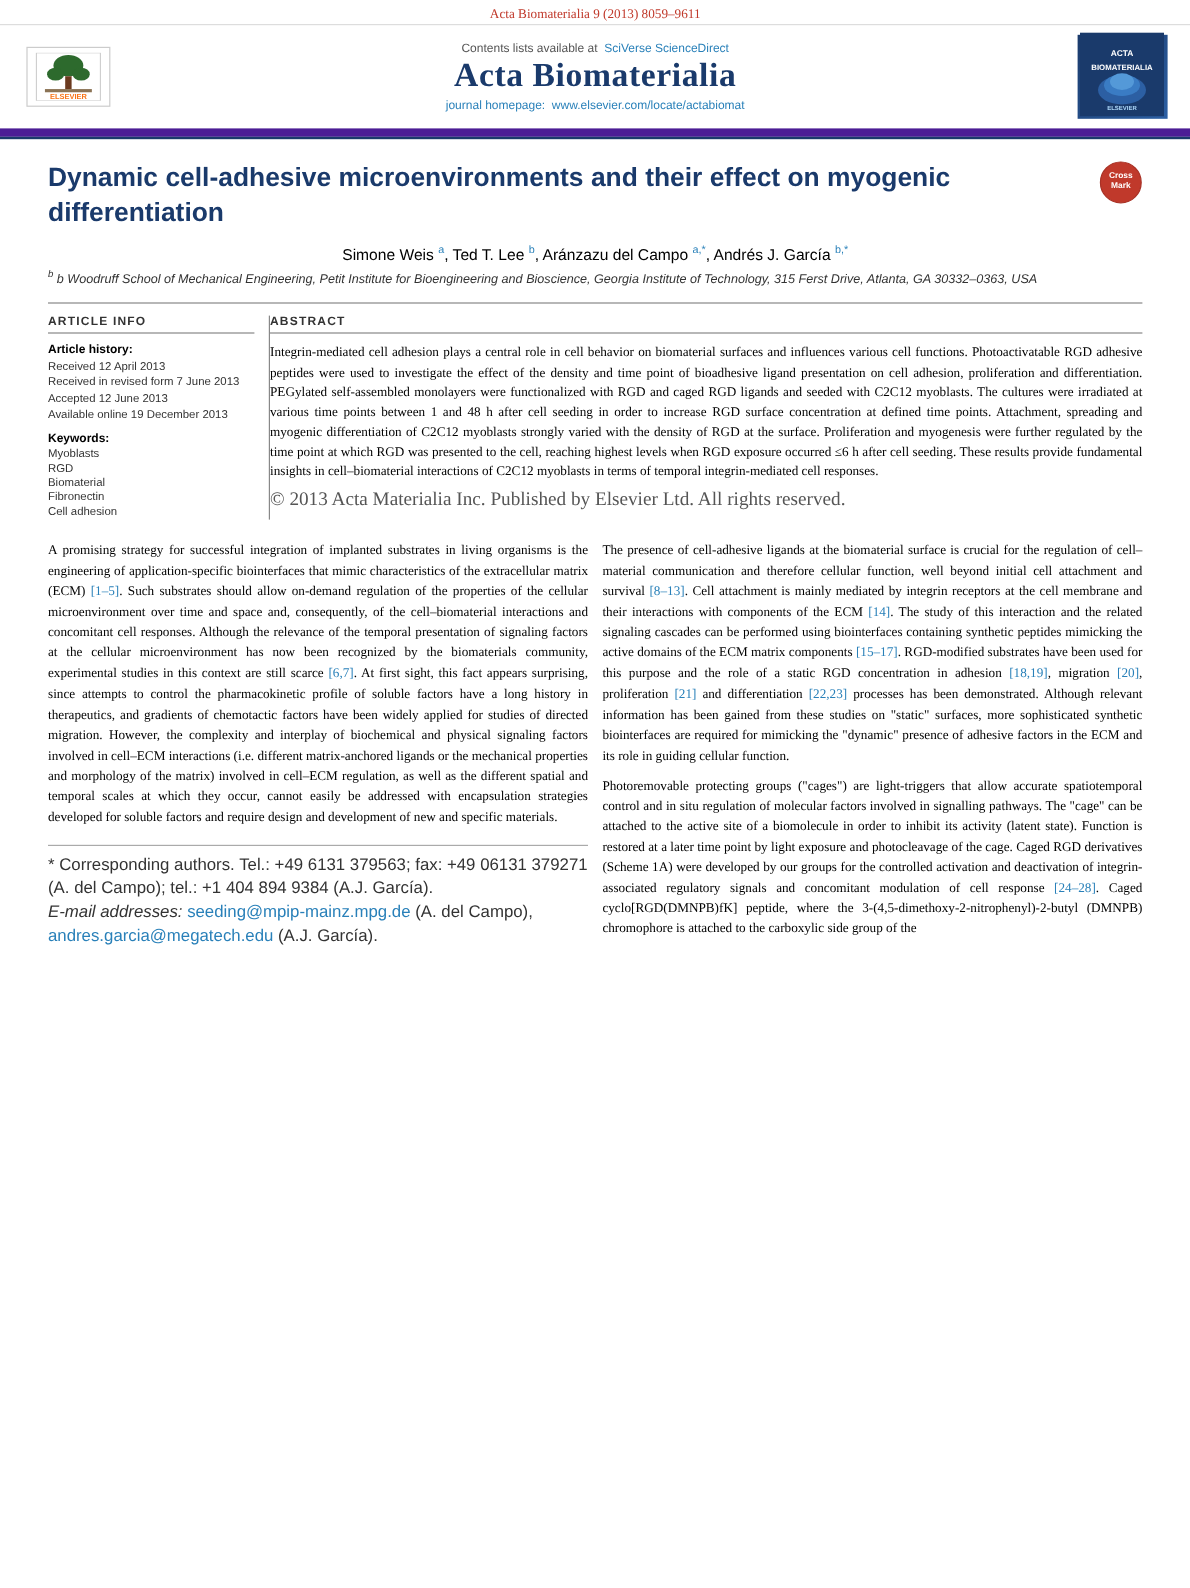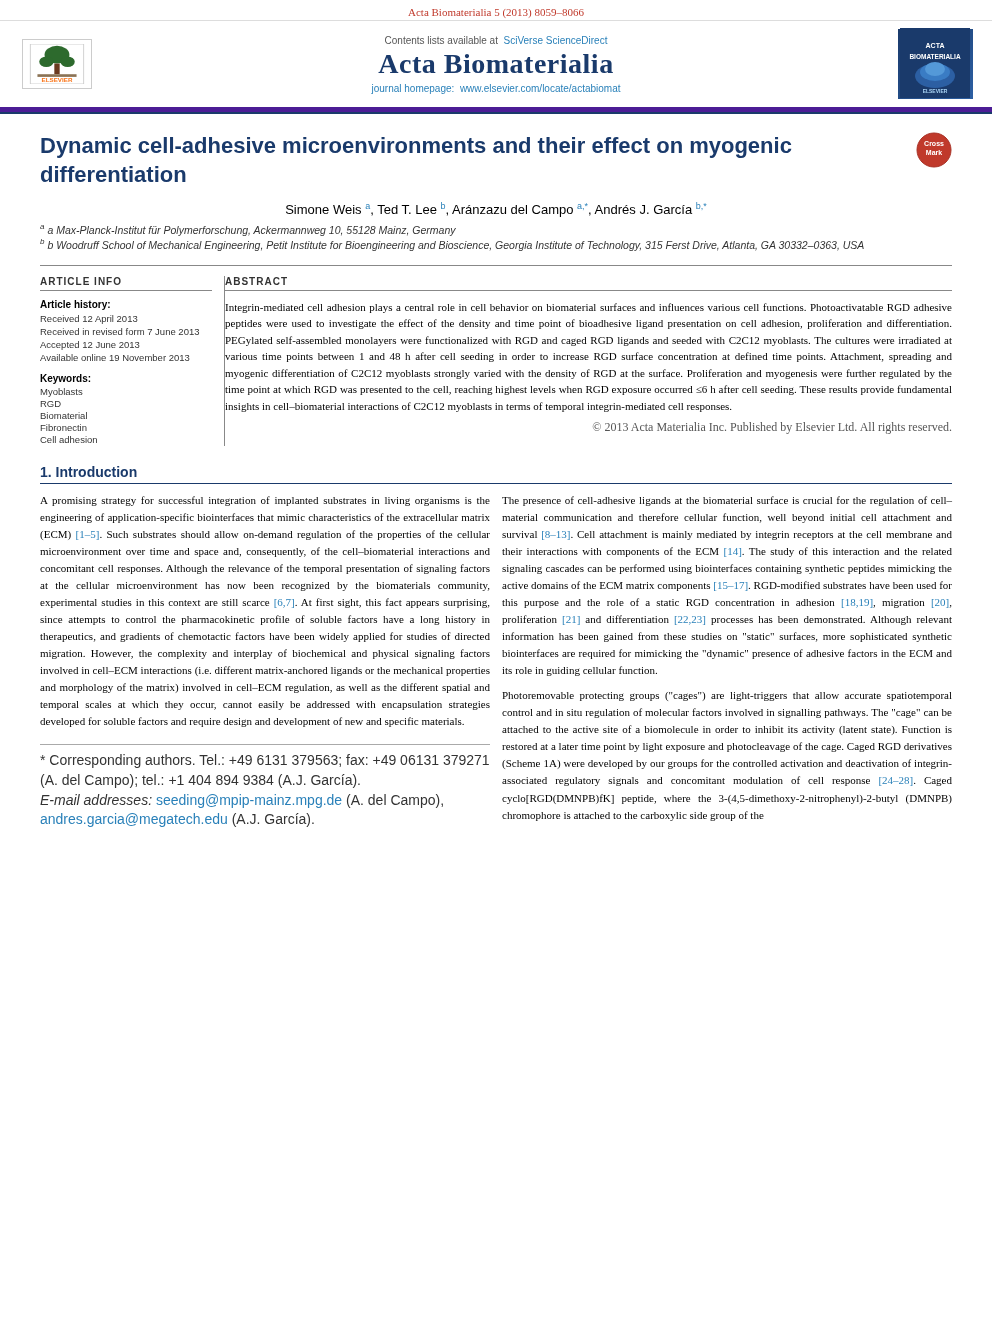--- a/index.html
+++ b/index.html
@@ -23,21 +23,21 @@
       text-align: center;
       padding: 6px 0 2px 0;
       font-size: 11px;
       color: #c0392b;
       border-bottom: 1px solid #ddd;
     }
     
     .header-section {
       display: flex;
       align-items: stretch;
-      border-bottom: 5px solid #4c1d95;
+      border-bottom: 7px solid #4c1d95;
       padding: 8px 12px;
       gap: 28px;
     }
     .elsevier-logo {
       display: flex;
       flex-direction: column;
       align-items: center;
       justify-content: center;
       width: 90px;
       flex-shrink: 0;
@@ -224,23 +224,22 @@
       padding-bottom: 3px;
       margin-bottom: 8px;
     }
     .abstract-text {
       font-size: 11px;
       line-height: 1.5;
       text-align: justify;
       color: #000;
     }
     .copyright-line {
-      font-size: 12px;
+      font-size: 16px;
       color: #555;
-      text-align: right;
       margin-top: 6px;
     }
     
     .intro-section {
       margin-top: 18px;
     }
     .section-number-title {
       font-size: 14px;
       font-weight: bold;
       color: #1a3a6b;
@@ -299,21 +298,21 @@
       height: 2px;
       background: #1a3a6b;
     }
   </style>
 </head>
 <body>
 
 <div class="page">
 
   <div class="top-bar">
-    <span>Acta Biomaterialia 5 (2013) 8059–8066</span>
+    <span>Acta Biomaterialia 9 (2013) 8059–9611</span>
   </div>
 
   <div class="header-section">
 
     <div class="elsevier-logo">
       <div class="logo-box">
         <svg class="tree-svg" viewBox="0 0 60 45" xmlns="http://www.w3.org/2000/svg">
           <rect width="60" height="45" fill="#fff" stroke="#ccc"></rect>
 
           <ellipse cx="30" cy="12" rx="14" ry="10" fill="#2d6a2d"></ellipse>
@@ -368,56 +367,52 @@
           <text x="18" y="23" text-anchor="middle" font-size="7" fill="#fff" font-family="Arial" font-weight="bold">Mark</text>
         </svg>
       </div>
     </div>
 
     <div class="authors-line">
       Simone Weis <sup>a</sup>, Ted T. Lee <sup>b</sup>, Aránzazu del Campo <sup>a,*</sup>, Andrés J. García <sup>b,*</sup>
     </div>
 
     <div class="affiliation">
-      <sup>a</sup> <span>a Max-Planck-Institut für Polymerforschung, Ackermannweg 10, 55128 Mainz, Germany</span>
-    </div>
-    <div class="affiliation">
       <sup>b</sup> <span>b Woodruff School of Mechanical Engineering, Petit Institute for Bioengineering and Bioscience, Georgia Institute of Technology, 315 Ferst Drive, Atlanta, GA 30332–0363, USA</span>
     </div>
 
     <div class="article-body">
 
       <div class="article-info">
         <div class="article-info-title">ARTICLE INFO</div>
 
         <div class="article-info-section-title">Article history:</div>
         <div class="article-info-text">Received 12 April 2013</div>
         <div class="article-info-text">Received in revised form 7 June 2013</div>
         <div class="article-info-text">Accepted 12 June 2013</div>
-        <div class="article-info-text">Available online 19 November 2013</div>
+        <div class="article-info-text">Available online 19 December 2013</div>
 
         <div class="article-info-section-title">Keywords:</div>
         <div class="keyword-item">Myoblasts</div>
         <div class="keyword-item">RGD</div>
         <div class="keyword-item">Biomaterial</div>
         <div class="keyword-item">Fibronectin</div>
         <div class="keyword-item">Cell adhesion</div>
       </div>
 
       <div class="abstract-section">
         <div class="abstract-title">ABSTRACT</div>
         <div class="abstract-text">
           Integrin-mediated cell adhesion plays a central role in cell behavior on biomaterial surfaces and influences various cell functions. Photoactivatable RGD adhesive peptides were used to investigate the effect of the density and time point of bioadhesive ligand presentation on cell adhesion, proliferation and differentiation. PEGylated self-assembled monolayers were functionalized with RGD and caged RGD ligands and seeded with C2C12 myoblasts. The cultures were irradiated at various time points between 1 and 48 h after cell seeding in order to increase RGD surface concentration at defined time points. Attachment, spreading and myogenic differentiation of C2C12 myoblasts strongly varied with the density of RGD at the surface. Proliferation and myogenesis were further regulated by the time point at which RGD was presented to the cell, reaching highest levels when RGD exposure occurred ≤6 h after cell seeding. These results provide fundamental insights in cell–biomaterial interactions of C2C12 myoblasts in terms of temporal integrin-mediated cell responses.
         </div>
         <div class="copyright-line">© 2013 Acta Materialia Inc. Published by Elsevier Ltd. All rights reserved.</div>
       </div>
     </div>
 
     <div class="intro-section">
-      <div class="section-number-title">1. Introduction</div>
 
       <div class="two-col">
 
         <div class="col-left">
           <div class="body-text">
             A promising strategy for successful integration of implanted substrates in living organisms is the engineering of application-specific biointerfaces that mimic characteristics of the extracellular matrix (ECM) <span class="ref">[1–5]</span>. Such substrates should allow on-demand regulation of the properties of the cellular microenvironment over time and space and, consequently, of the cell–biomaterial interactions and concomitant cell responses. Although the relevance of the temporal presentation of signaling factors at the cellular microenvironment has now been recognized by the biomaterials community, experimental studies in this context are still scarce <span class="ref">[6,7]</span>. At first sight, this fact appears surprising, since attempts to control the pharmacokinetic profile of soluble factors have a long history in therapeutics, and gradients of chemotactic factors have been widely applied for studies of directed migration. However, the complexity and interplay of biochemical and physical signaling factors involved in cell–ECM interactions (i.e. different matrix-anchored ligands or the mechanical properties and morphology of the matrix) involved in cell–ECM regulation, as well as the different spatial and temporal scales at which they occur, cannot easily be addressed with encapsulation strategies developed for soluble factors and require design and development of new and specific materials.
           </div>
 
           <div class="footnote-section">
             <div class="footnote-text">

